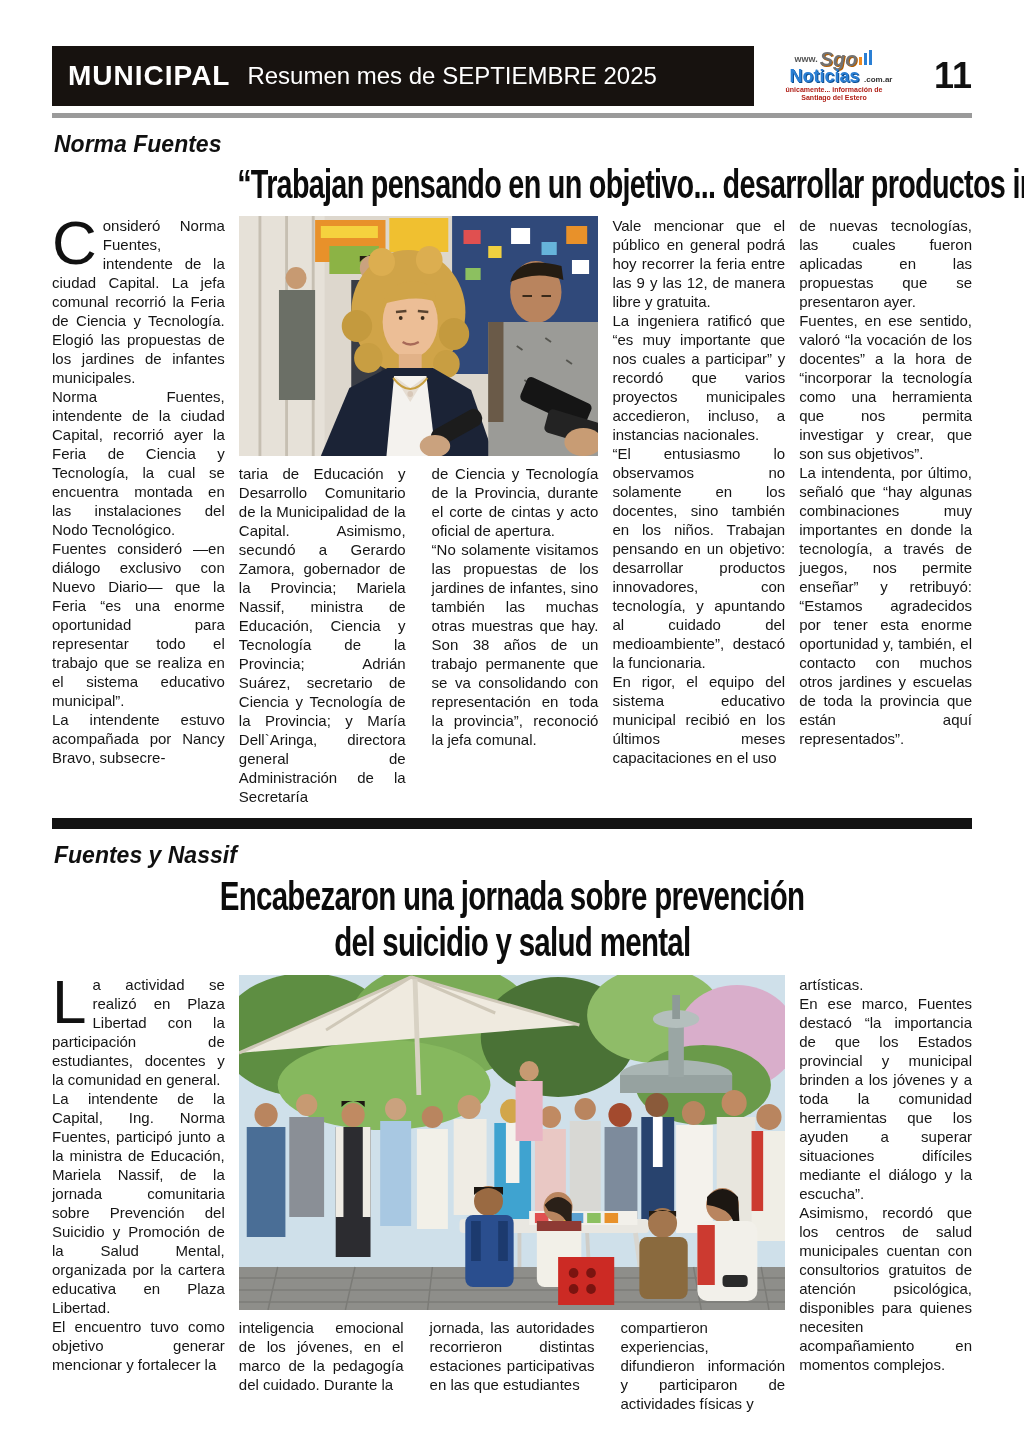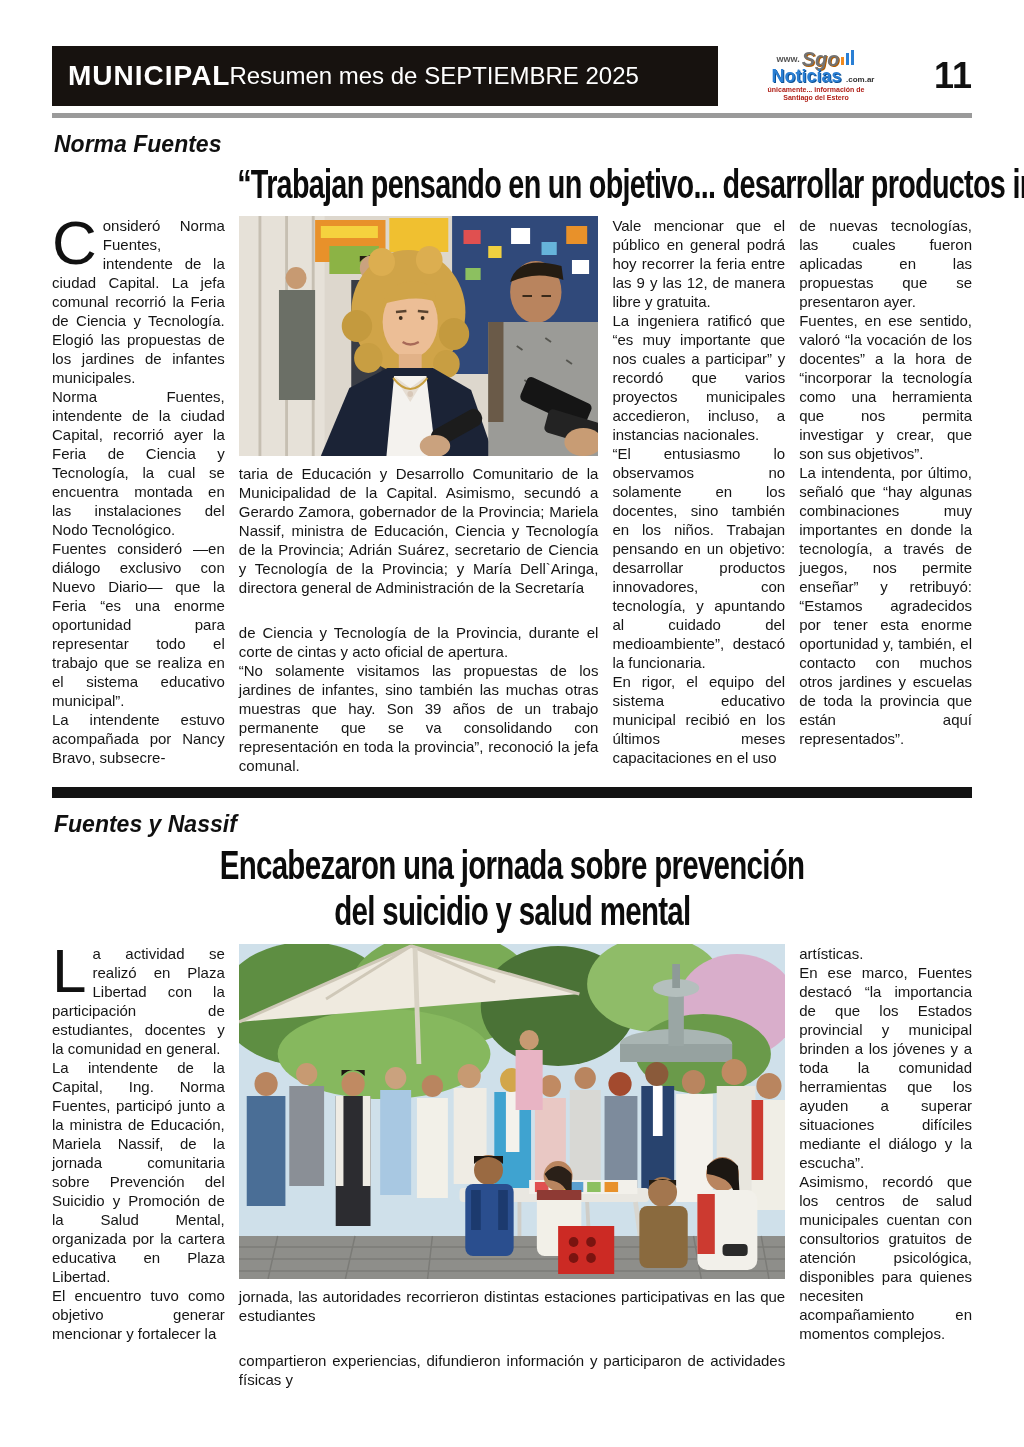--- a/index.html
+++ b/index.html
@@ -4,21 +4,21 @@
 <style>
   html,body{margin:0;padding:0;background:#ffffff;}
   body{width:1024px;height:1447px;overflow:hidden;font-family:"Liberation Sans",sans-serif;color:#141414;}
   .page{box-sizing:border-box;width:1024px;height:1447px;padding:46px 52px 0 52px;}
 
   
   .header-row{display:flex;align-items:stretch;height:60px;}
   .black-bar{flex:1;background:#17120f;display:flex;align-items:center;position:relative;}
   .municipal{color:#fff;font-weight:bold;font-size:28px;letter-spacing:1px;padding-left:16px;}
   .issue{position:absolute;left:50%;transform:translateX(-38%);color:#fff;font-size:24px;white-space:nowrap;}
-  .logo-box{width:152px;background:#fff;display:flex;flex-direction:column;align-items:center;justify-content:center;padding:2px 22px;}
+  .logo-box{width:152px;background:#fff;display:flex;flex-direction:column;align-items:center;justify-content:center;padding:2px 4px;}
   .logo-line1{font-size:9px;font-weight:bold;color:#555;display:flex;align-items:center;gap:2px;}
   .logo-sgo{font-size:20px;font-weight:bold;font-style:italic;color:#737373;text-shadow:1px 1px 0 #b05c00;line-height:18px;}
   .logo-icon{display:inline-block;width:14px;height:16px;position:relative;}
   .logo-icon span{position:absolute;bottom:2px;width:3px;background:#2a7fd4;}
   .logo-icon .b1{left:0;height:8px;background:#f08a1e;}
   .logo-icon .b2{left:5px;height:12px;}
   .logo-icon .b3{left:10px;height:15px;}
   .logo-line2{font-size:18px;font-weight:bold;color:#2a7fd4;text-shadow:1px 1px 0 #0d4f91;line-height:15px;margin-left:14px;}
   .logo-domain{font-size:8px;color:#333;font-weight:bold;}
   .logo-tag{font-size:7px;color:#b02018;font-weight:bold;line-height:8px;}
@@ -29,21 +29,21 @@
   .kicker{font-weight:bold;font-style:italic;font-size:23px;margin:13px 0 2px 2px;color:#101010;}
   .headline{text-align:center;font-weight:bold;color:#0c0c0c;margin:4px 0 10px 0;}
   .headline .cond{display:inline-block;transform:scaleX(0.72);transform-origin:50% 50%;white-space:nowrap;letter-spacing:-1px;}
   .h1size{font-size:40px;line-height:44px;}
   .h2size{font-size:41px;line-height:46px;}
   .columns{display:flex;gap:14px;}
   .col{flex:0 0 calc((100% - 56px)/5);font-size:15px;line-height:19px;text-align:justify;color:#151515;}
   .col p{margin:0;}
   .mid2{flex:0 0 calc((100% - 56px)/5*2 + 14px);display:flex;flex-direction:column;}
   .mid3{flex:0 0 calc((100% - 56px)/5*3 + 28px);display:flex;flex-direction:column;}
-  .subcols{display:flex;gap:26px;margin-top:8px;flex-direction:column;}
+  .subcols{display:flex;gap:26px;margin-top:8px;}
   .subcols .col{flex:1;}
   .photo{width:100%;overflow:hidden;background:#ccc;}
   .photo svg{display:block;width:100%;height:100%;}
   .dropcap{float:left;font-size:62px;line-height:50px;padding:2px 6px 0 0;color:#111;}
   .article-sep{height:11px;background:#131313;margin:12px 0 4px 0;}
 </style>
 </head>
 <body>
 
 <div class="page">
@@ -162,21 +162,21 @@
               </g>
             <ellipse cx="206" cy="230" rx="16" ry="11" fill="#caa27e"></ellipse>
           </svg>
         </div>
         <div class="subcols">
           <div class="col">
             <p>taria de Educación y Desarrollo Comunitario de la Municipalidad de la Capital. Asimismo, secundó a Gerardo Zamora, gobernador de la Provincia; Mariela Nassif, ministra de Educación, Ciencia y Tecnología de la Provincia; Adrián Suárez, secretario de Ciencia y Tecnología de la Provincia; y María Dell`Aringa, directora general de Administración de la Secretaría</p>
           </div>
           <div class="col">
             <p>de Ciencia y Tecnología de la Provincia, durante el corte de cintas y acto oficial de apertura.</p>
-            <p>“No solamente visitamos las propuestas de los jardines de infantes, sino también las muchas otras muestras que hay. Son 39 años de un trabajo permanente que se va consolidando con representación en toda la provincia”, reconoció la jefa comunal.</p>
+            <p>“No solamente visitamos las propuestas de los jardines de infantes, sino también las muchas otras muestras que hay. Son 38 años de un trabajo permanente que se va consolidando con representación en toda la provincia”, reconoció la jefa comunal.</p>
           </div>
         </div>
       </div>
 
       <div class="col">
         <p>Vale mencionar que el público en general podrá hoy recorrer la feria entre las 9 y las 12, de manera libre y gratuita.</p>
         <p>La ingeniera ratificó que “es muy importante que nos cuales a participar” y recordó que varios proyectos municipales accedieron, incluso, a instancias nacionales.</p>
         <p>“El entusiasmo lo observamos no solamente en los docentes, sino también en los niños. Trabajan pensando en un objetivo: desarrollar productos innovadores, con tecnología, y apuntando al cuidado del medioambiente”, destacó la funcionaria.</p>
         <p>En rigor, el equipo del sistema educativo municipal recibió en los últimos meses capacitaciones en el uso</p>
       </div>
@@ -313,20 +313,23 @@
             <rect x="414" y="262" width="50" height="62" rx="8" fill="#8a6a3e"></rect>
             <circle cx="500" cy="230" r="17" fill="#b9855f"></circle>
               <path d="M484 222 q16 -16 32 0 l2 34 -6 0 q2 -22 -28 -26 z" fill="#1c1712"></path>
             <rect x="474" y="246" width="62" height="80" rx="10" fill="#f2f0ea"></rect>
             <rect x="474" y="250" width="18" height="60" fill="#cc3a30"></rect>
             <rect x="500" y="300" width="26" height="12" rx="4" fill="#2a2a2a"></rect>
           </svg>
         </div>
         <div class="subcols">
           <div class="col">
+            <p>inteligencia emocional de los jóvenes, en el marco de la pedagogía del cuidado. Durante la</p>
+          </div>
+          <div class="col">
             <p>jornada, las autoridades recorrieron distintas estaciones participativas en las que estudiantes</p>
           </div>
           <div class="col">
             <p>compartieron experiencias, difundieron información y participaron de actividades físicas y</p>
           </div>
         </div>
       </div>
 
       <div class="col">
         <p>artísticas.</p>

